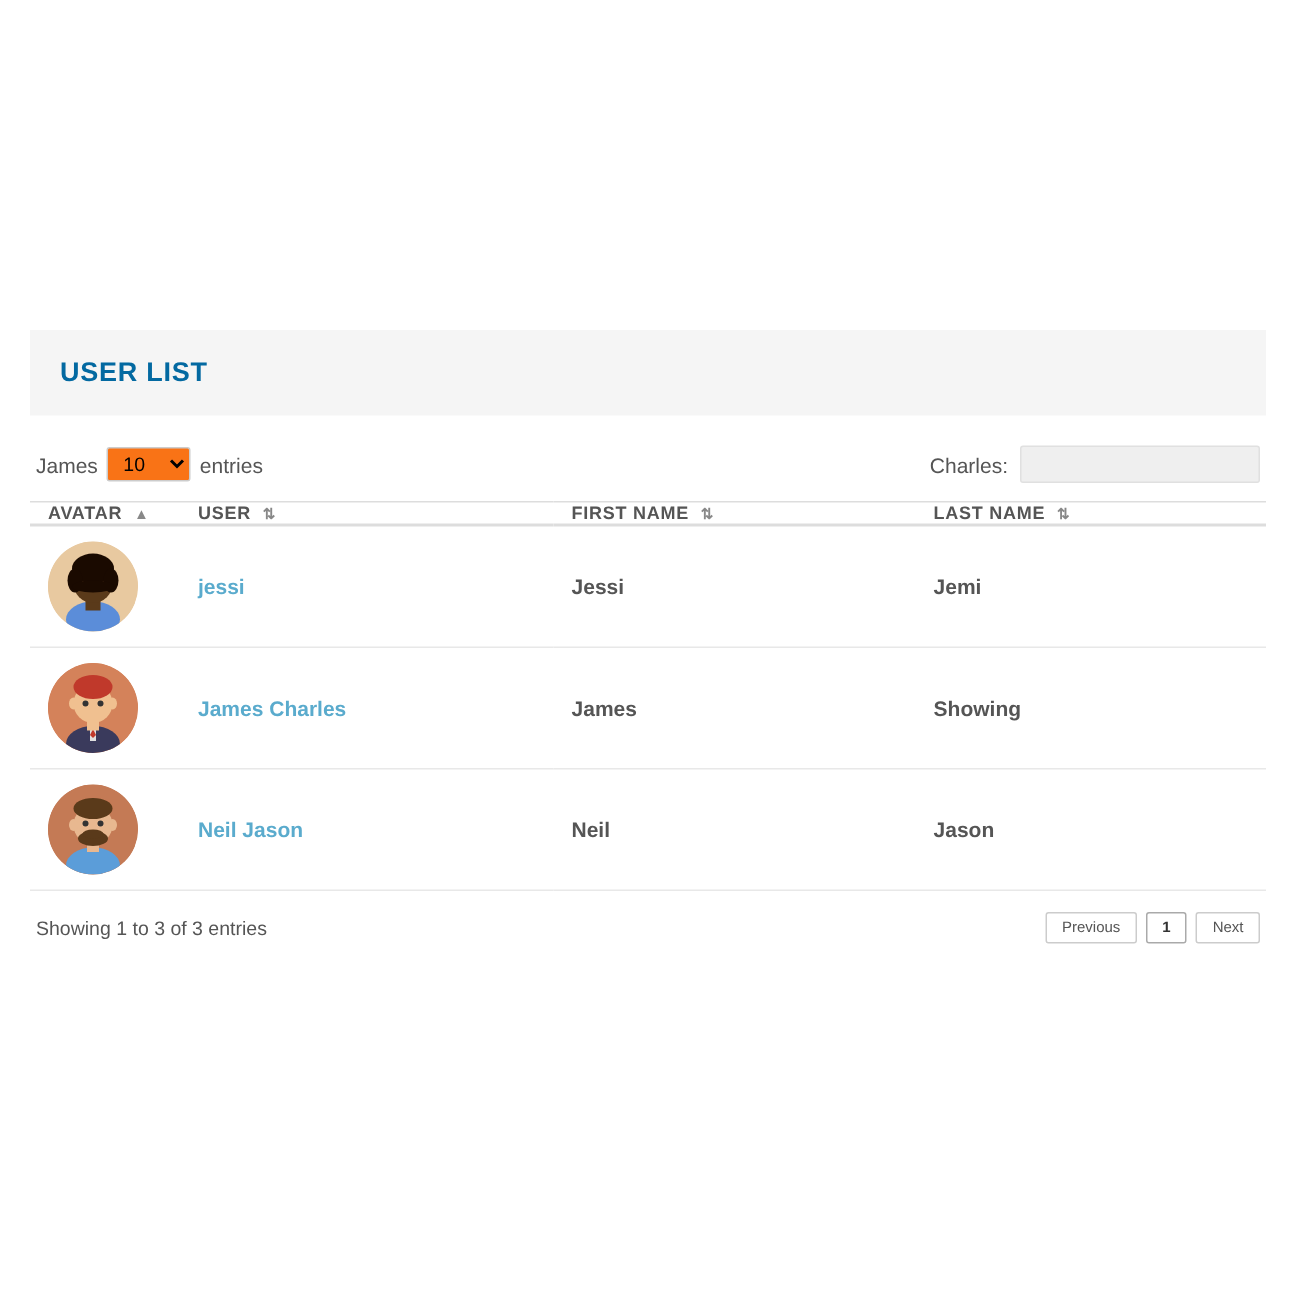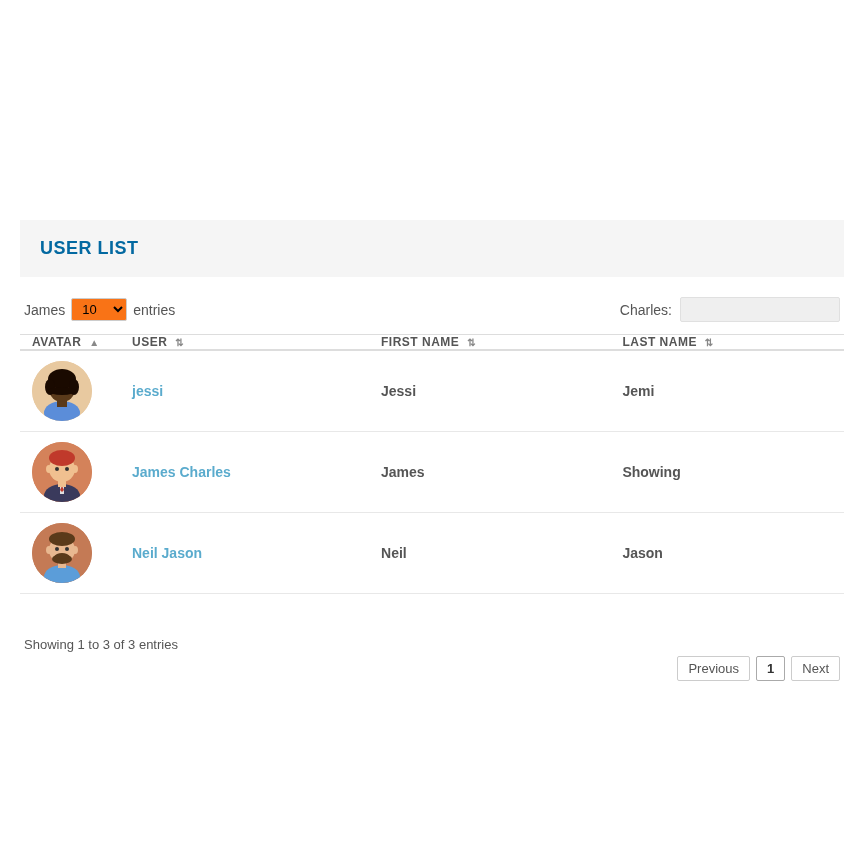--- a/index.html
+++ b/index.html
@@ -164,24 +164,23 @@
       display: flex;
       align-items: center;
       gap: 6px;
     }
 
     .pagination button {
       padding: 4px 10px;
       border: 1px solid #ccc;
       background: #fff;
       cursor: pointer;
-      font-size: 13px;
+      font-size: 10px;
       color: #555;
       border-radius: 2px;
-      margin-top: 48px;
     }
 
     .pagination button.active {
       background: #fff;
       border: 1px solid #aaa;
       font-weight: bold;
       color: #333;
     }
   </style>
 </head>

